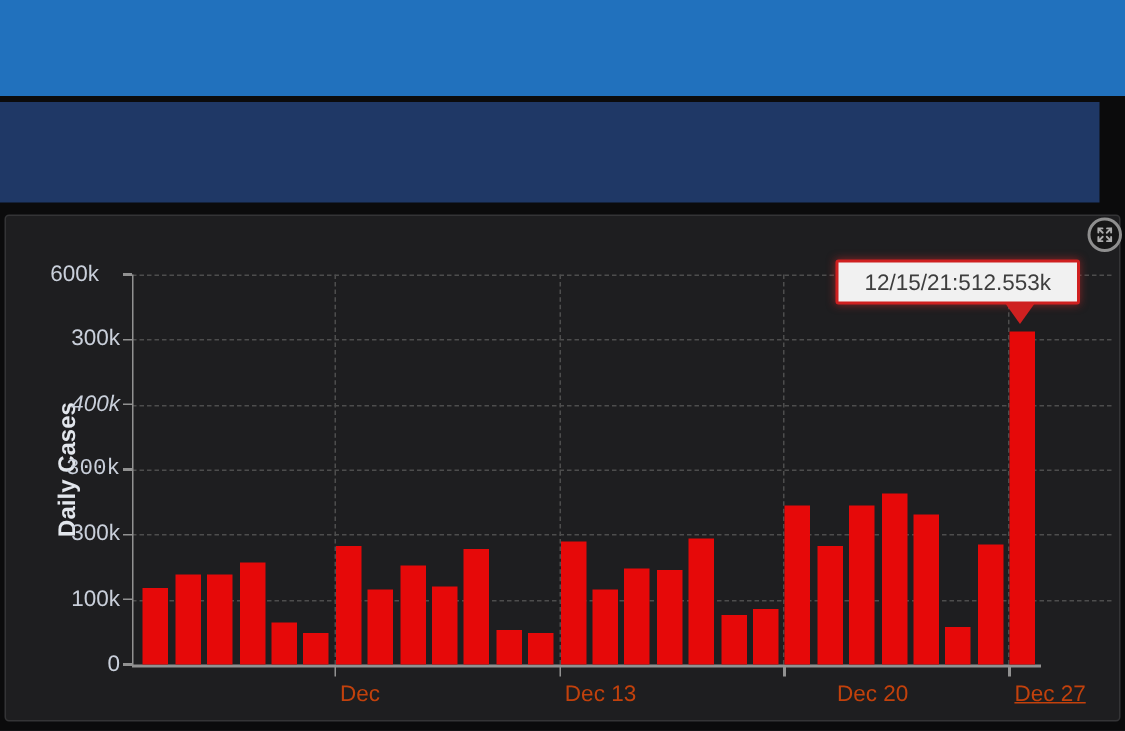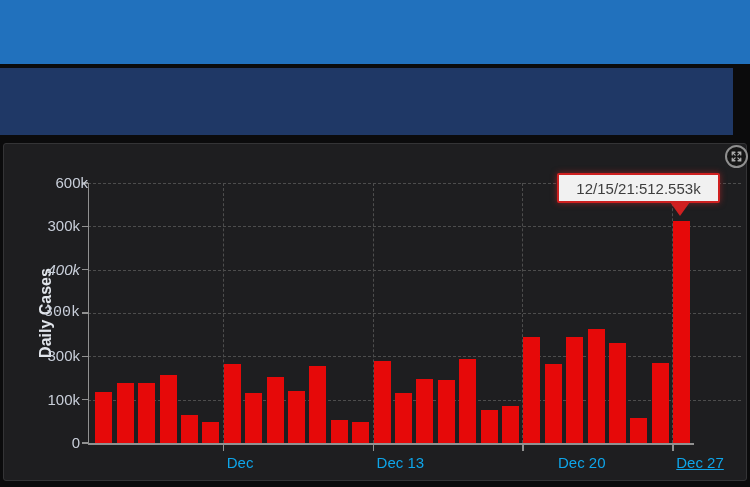--- a/index.html
+++ b/index.html
@@ -18,21 +18,21 @@
   
   #panel{left:3px;top:143px;width:744px;height:338px;background:#1e1e20;border:1px solid #343436;border-radius:3px;box-sizing:border-box;}
   #chart-layer{left:0;top:0;width:750px;height:487px;}
   .hgrid{position:absolute;height:0;border-top:1px dashed #4d4d4d;}
   .vgrid{position:absolute;width:0;border-left:1px dashed #4d4d4d;}
   .axis{position:absolute;background:#919191;}
   .tick{position:absolute;background:#919191;}
   .ytick-label{position:absolute;width:62px;height:18px;line-height:18px;text-align:right;
     font-size:15px;color:#c9cfda;}
   .xtick-label{position:absolute;height:18px;line-height:18px;white-space:nowrap;
-    font-size:15px;color:#0ea5e9;}
+    font-size:15px;color:#c2410c;}
   .bar{position:absolute;}
   #y-title{left:-15px;top:303px;width:122px;height:20px;line-height:20px;text-align:center;
     transform:rotate(-90deg);font-size:16px;font-weight:700;color:#e2e6ec;}
   
   #tooltip{left:557px;top:173px;width:163px;height:30px;box-sizing:border-box;
     background:#f1f1f1;border:2px solid #cf2020;border-radius:2px;
     box-shadow:0 0 6px rgba(214,40,40,.55);
     display:flex;align-items:center;justify-content:center;
     font-size:15px;color:#3e3e3e;z-index:5;}
   #tooltip-arrow{left:670px;top:202px;width:0;height:0;z-index:5;
@@ -91,21 +91,21 @@
     <div class="ytick-label" style="left: 18px; top: 390.667px;">100k</div>
     <div class="tick" style="left: 81.5px; top: 355.584px; width: 6.5px; height: 1.5px;"></div>
     <div class="ytick-label" style="left: 18px; top: 347.334px;">300k</div>
     <div class="tick" style="left: 81.5px; top: 312.251px; width: 6.5px; height: 1.5px;"></div>
     <div class="ytick-label" style="left: 18px; top: 304.001px; font-family: Liberation Mono, monospace;">300k</div>
     <div class="tick" style="left: 81.5px; top: 268.918px; width: 6.5px; height: 1.5px;"></div>
     <div class="ytick-label" style="left: 18px; top: 260.668px; font-style: italic;">400k</div>
     <div class="tick" style="left: 81.5px; top: 225.585px; width: 6.5px; height: 1.5px;"></div>
     <div class="ytick-label" style="left: 18px; top: 217.335px;">300k</div>
     <div class="tick" style="left: 81.5px; top: 182.252px; width: 6.5px; height: 1.5px;"></div>
-    <div class="ytick-label" style="left: 26px; top: 174.002px; text-align: right;">600k</div>
+    <div class="ytick-label" style="left: 4px; top: 174.002px; text-align: right;">600k</div>
     <div class="tick" style="left: 222.742px; top: 444px; width: 1.5px; height: 6.5px;"></div>
     <div class="xtick-label" style="left: 226.742px; top: 454px;">Dec</div>
     <div class="tick" style="left: 372.591px; top: 444px; width: 1.5px; height: 6.5px;"></div>
     <div class="xtick-label" style="left: 376.591px; top: 454px;">Dec 13</div>
     <div class="tick" style="left: 522.44px; top: 444px; width: 1.5px; height: 6.5px;"></div>
     <div class="xtick-label" style="left: 558px; top: 454px;">Dec 20</div>
     <div class="tick" style="left: 672.289px; top: 444px; width: 1.5px; height: 6.5px;"></div>
     <div class="xtick-label" style="left: 676.289px; top: 454px; text-decoration: underline;">Dec 27</div>
     <div class="bar" style="left: 95.3px; top: 391.867px; width: 17px; height: 51.1329px; background: rgb(230, 9, 9);"></div>
     <div class="bar" style="left: 116.707px; top: 383.2px; width: 17px; height: 59.7995px; background: rgb(230, 9, 9);"></div>

